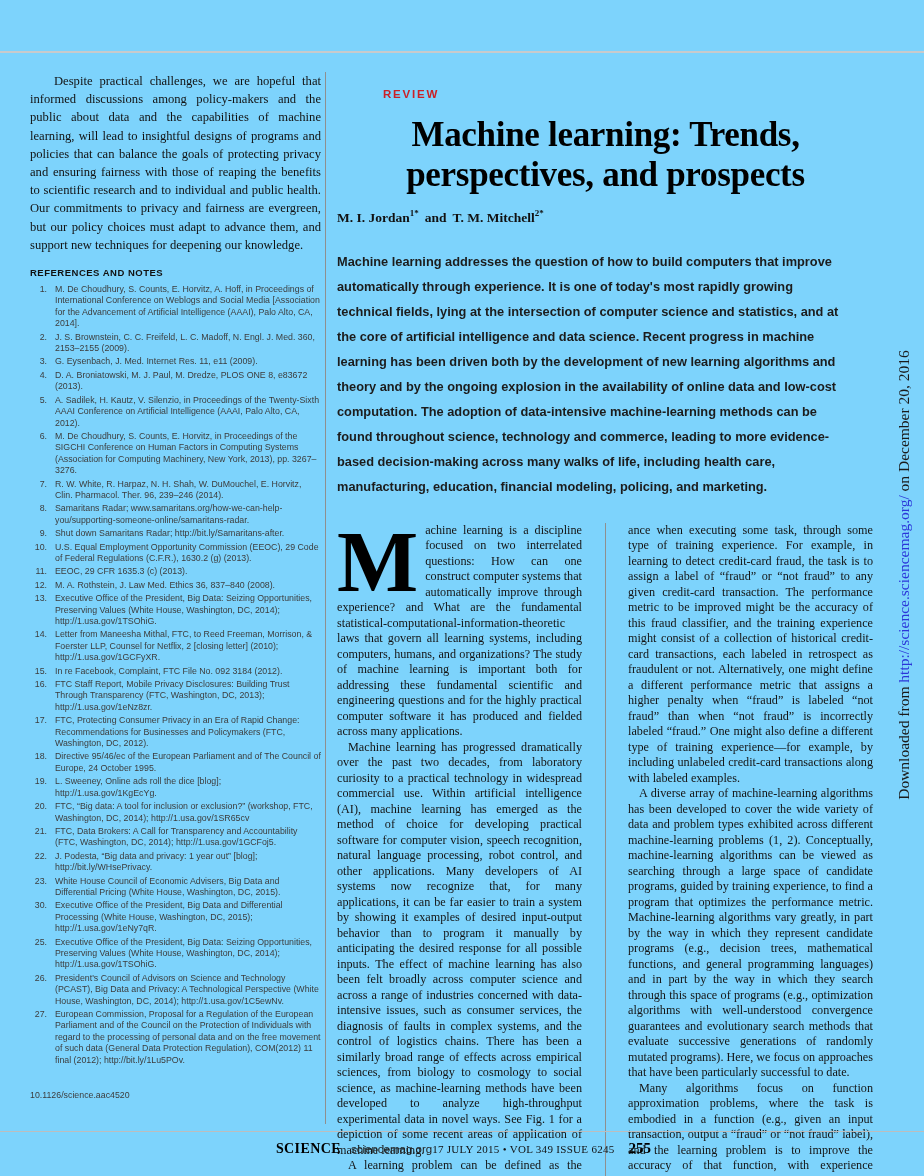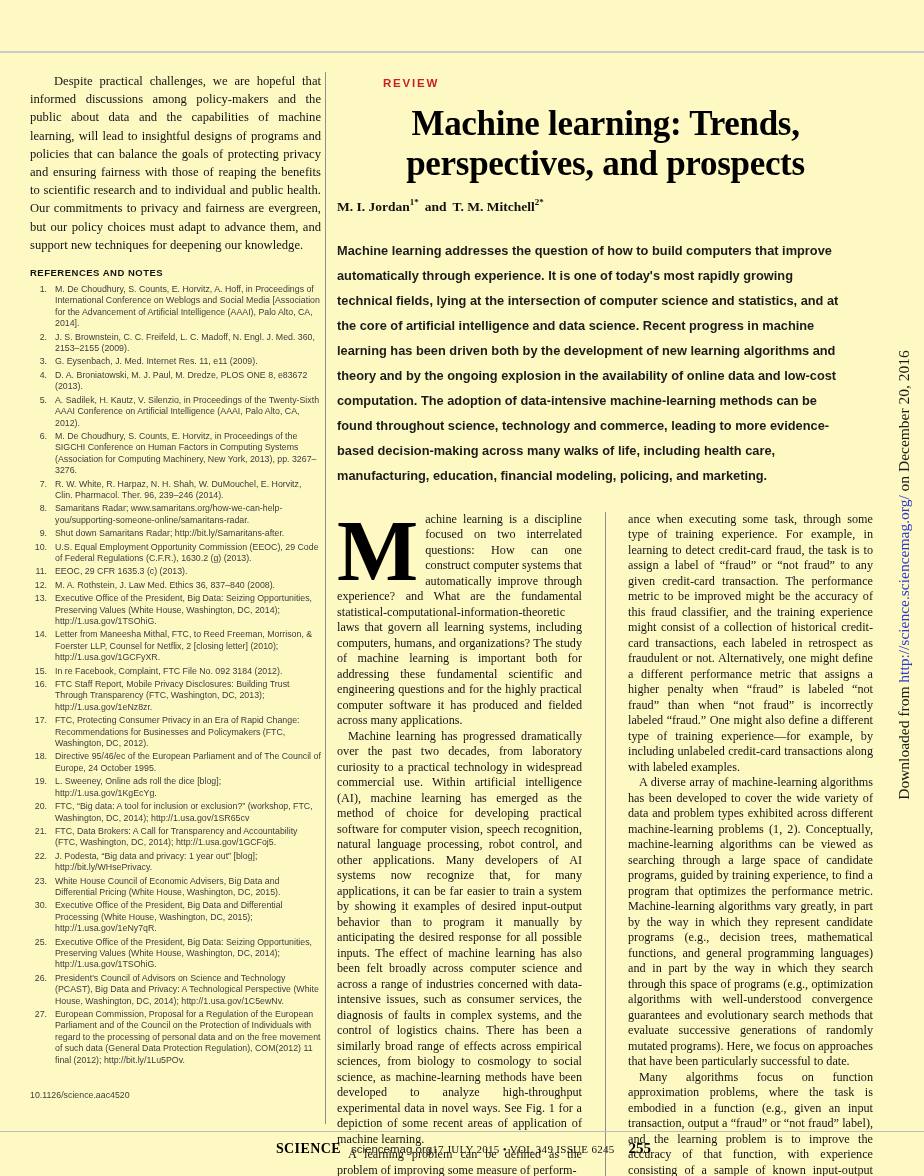--- a/index.html
+++ b/index.html
@@ -1,36 +1,36 @@
 <!DOCTYPE html>
 <html lang="en"><head>
 <meta charset="utf-8">
 <style>
   * { margin:0; padding:0; box-sizing:border-box; }
   html,body { background:#ffffff; }
   body { width:924px; height:1176px; position:relative; font-family:"Liberation Serif", serif; color:#141414; }
-  .page { position:absolute; inset:0; overflow:hidden; background:#fef9c3; }
+  .page { position:absolute; inset:0; overflow:hidden; background:#7dd3fc; }
 
   .top-rule { position:absolute; left:0; top:51px; width:924px; height:2px; background:#c9cacb; }
 
   
   .refs-col { position:absolute; left:30px; top:72px; width:291px; }
   .intro { font-size:12.6px; line-height:18.2px; text-align:justify; text-indent:24px; color:#121212; }
   .refs-heading { font-family:"Liberation Sans", sans-serif; font-size:9.5px; font-weight:bold; letter-spacing:.5px; color:#111; margin:13px 0 6px 0; }
   .refs-list { list-style:none; }
   .refs-list li { display:flex; font-family:"Liberation Sans", sans-serif; font-size:8.8px; line-height:11.4px; color:#3c3c3c; margin-bottom:2px; }
   .ref-num { flex:0 0 17px; text-align:right; margin-right:8px; }
   .ref-text { flex:1; }
   .doi { margin-top:24px; font-family:"Liberation Sans", sans-serif; font-size:8.8px; color:#3c3c3c; }
 
   .vdiv-left { position:absolute; left:325px; top:72px; width:1px; height:1052px; background:#8f8f8f; }
 
   
   .article { position:absolute; left:337px; top:72px; width:537px; }
-  .kicker { font-family:"Liberation Sans", sans-serif; font-size:11.5px; font-weight:bold; letter-spacing:1.8px; color:#cb2026; margin:5px 0 15px 0;padding-left:46px; }
+  .kicker { font-family:"Liberation Sans", sans-serif; font-size:11.5px; font-weight:bold; letter-spacing:1.8px; color:#cb2026; margin:16px 0 15px 0;padding-left:46px; }
   h1.title { font-family:"Liberation Serif", serif; font-size:35px; line-height:40px; font-weight:bold; color:#000; letter-spacing:-0.3px; margin-bottom:13px;text-align:center; }
   .authors { font-size:13.5px; font-weight:bold; color:#111; margin-bottom:23px; }
   .authors sup { font-size:9px; }
   .authors .sep { display:inline-block; width:6px; }
   .abstract { font-family:"Liberation Sans", sans-serif; font-weight:bold; font-size:12.8px; line-height:25px; width:514px; color:#1c1c1c; margin-bottom:24px; }
 
   .cols { display:flex; align-items:stretch; }
   .col { width:245px; font-size:12.2px; line-height:15.5px; text-align:justify; color:#141414; min-height:735px; }
   .colsep { width:46px; display:flex; justify-content:center; }
   .colsep .line { width:1px; background:#8f8f8f; }

